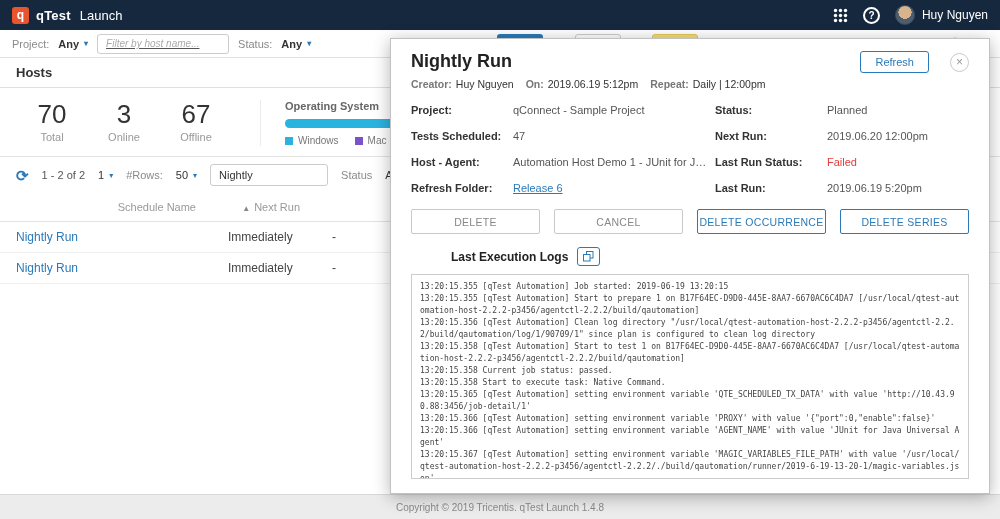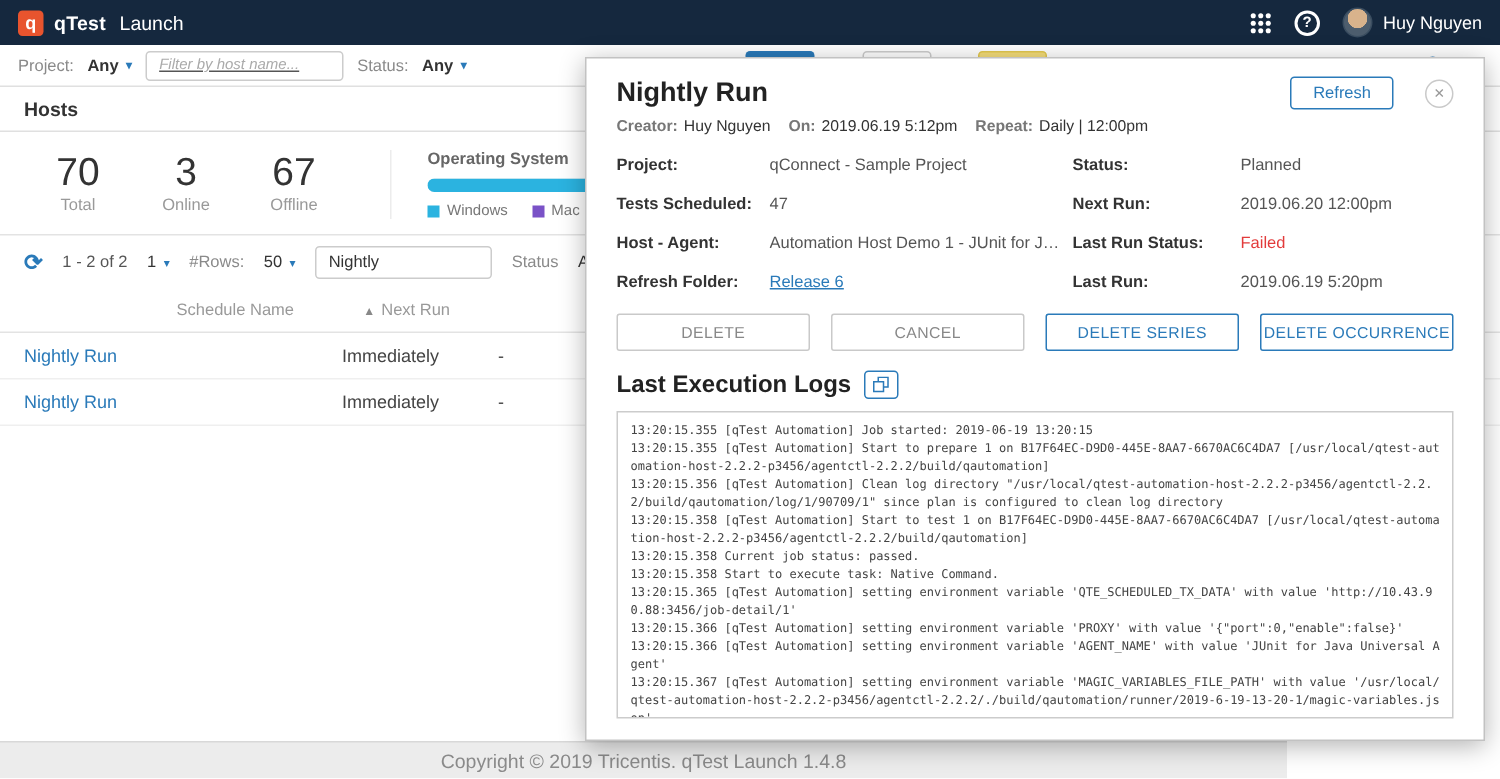--- a/index.html
+++ b/index.html
@@ -59,23 +59,23 @@
   
   table.sched { width:100%; border-collapse:collapse; }
   .sched th { font-size:11px; color:#999; font-weight:normal; text-align:right; padding:8px 16px;
               border-bottom:1px solid #e3e3e3; }
   .sched td { font-size:12px; color:#444; padding:8px 16px; border-bottom:1px solid #efefef; }
   .col-name { width:212px; } .col-next { width:104px; }
   .link { color:#2a7ab9; cursor:pointer; }
   .sort-ic { font-size:8px; color:#888; margin-right:4px; }
 
   
-  .footer { position:absolute; left:0; bottom:0; width:858px; height:25px; background:#ececec;
+  .footer { position:absolute; left:0; bottom:0; width:1000px; height:25px; background:#ececec;
             border-top:1px solid #d8d8d8; display:flex; align-items:center; justify-content:center;
-            font-size:13px; color:#8a8a8a; }
+            font-size:10px; color:#8a8a8a; }
 
   
   .modal { position:absolute; left:390px; top:38px; width:600px; height:456px; background:#fff;
            border:1px solid #c2c2c2; box-shadow:0 3px 16px rgba(0,0,0,.3); z-index:10;
            padding:12px 20px 14px; display:flex; flex-direction:column; }
   .mhead { display:flex; align-items:flex-start; }
   .mtitle { font-size:18px; font-weight:bold; color:#222; }
   .mhead-right { margin-left:auto; display:flex; align-items:center; gap:21px; }
   .refresh-btn { border:1px solid #2a7ab9; color:#2a7ab9; background:#fff; font-size:11px;
                  padding:4px 14px; border-radius:3px; cursor:pointer; }
@@ -90,21 +90,21 @@
             font-size:11px; margin-top:14px; }
   .flab { font-weight:bold; color:#333; }
   .fval { color:#555; white-space:nowrap; overflow:hidden; text-overflow:ellipsis; }
   .fval-link { color:#2a7ab9; text-decoration:underline; cursor:pointer; }
   .failed { color:#e23b3b; }
   .mbtn-row { display:flex; gap:14px; margin-top:15px; }
   .mbtn { flex:1; height:25px; background:#fff; border:1px solid #c9c9c9; color:#888; font-size:10.5px;
           border-radius:2px; letter-spacing:.3px; cursor:pointer; font-family:"Liberation Sans",sans-serif; }
   .mbtn-blue { border-color:#2a7ab9; color:#2a7ab9; }
   .logs-row { display:flex; align-items:center; gap:9px; margin-top:13px; }
-  .logs-label { font-size:16px; font-weight:bold; color:#222; }
+  .logs-label { font-size:12px; font-weight:bold; color:#222;margin-left:40px; }
   .copy-btn { width:23px; height:19px; border:1px solid #2a7ab9; border-radius:3px; background:#fff;
               display:flex; align-items:center; justify-content:center; cursor:pointer; }
   pre.log { flex:1; min-height:0; margin-top:8px; overflow:auto; border:1px solid #ccc; padding:6px 8px;
             font-family:"DejaVu Sans Mono", monospace; font-size:8px; line-height:1.5; color:#444;
             white-space:pre-wrap; word-break:break-all; background:#fff; }
 </style>
 </head>
 <body>
 
 <div class="page">
@@ -284,22 +284,22 @@
 
       <span class="flab">Refresh Folder:</span>
       <span class="fval"><span class="fval-link">Release 6</span></span>
       <span class="flab">Last Run:</span>
       <span class="fval">2019.06.19 5:20pm</span>
     </div>
 
     <div class="mbtn-row">
       <button class="mbtn">DELETE</button>
       <button class="mbtn">CANCEL</button>
+      <button class="mbtn mbtn-blue">DELETE OCCURRENCE</button>
       <button class="mbtn mbtn-blue">DELETE SERIES</button>
-      <button class="mbtn mbtn-blue">DELETE OCCURRENCE</button>
     </div>
 
     <div class="logs-row">
       <span class="logs-label">Last Execution Logs</span>
       <span class="copy-btn">
         <svg width="11" height="11" viewBox="0 0 11 11">
           <rect x="3.5" y="0.5" width="6.5" height="6.5" fill="none" stroke="#2a7ab9"></rect>
           <rect x="0.5" y="3.5" width="6.5" height="6.5" fill="#ffffff" stroke="#2a7ab9"></rect>
         </svg>
       </span>

